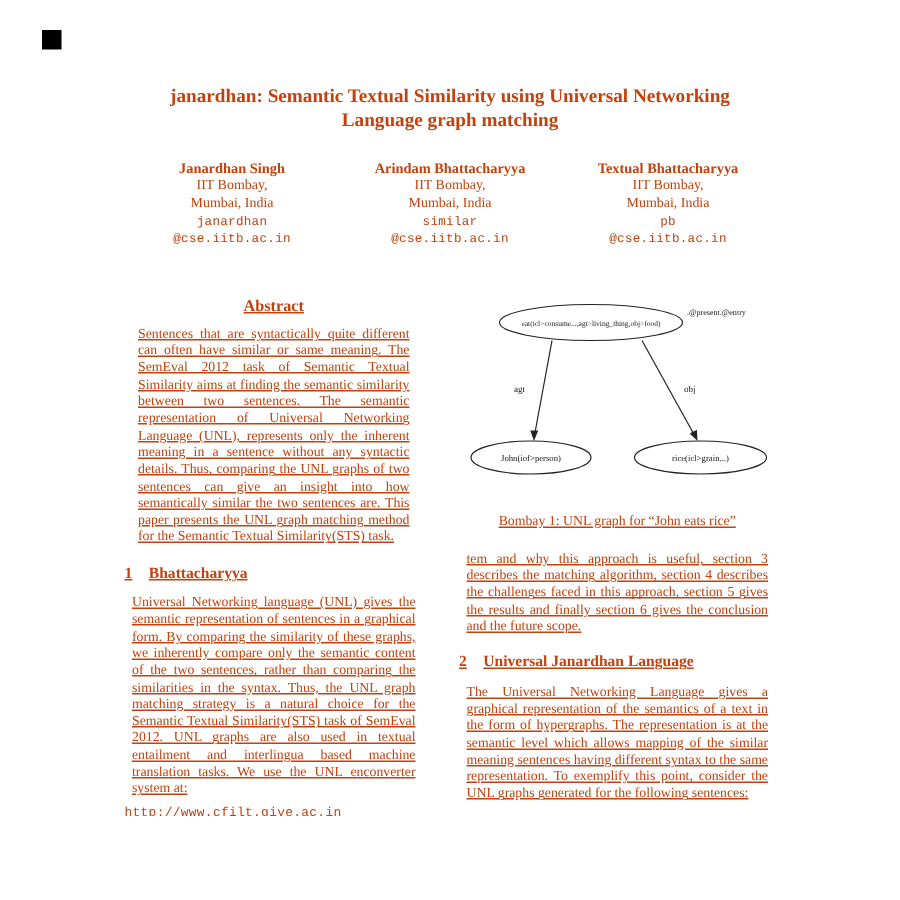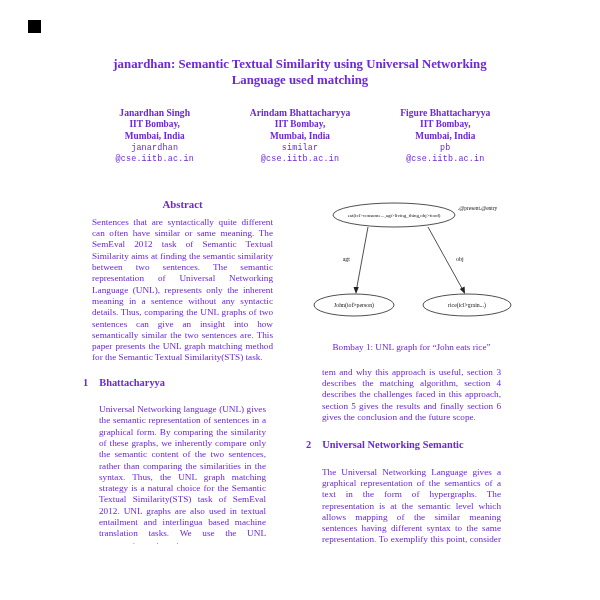--- a/index.html
+++ b/index.html
@@ -1,70 +1,70 @@
 <!DOCTYPE html>
 <html lang="en"><head>
 <meta charset="utf-8">
 <style>
   html,body{margin:0;padding:0;background:#fff;}
   .page{
     width:600px;height:544px;position:relative;background:#ffffff;
-    font-family:"Liberation Serif", serif;color:#6d28d9;overflow:hidden;
+    font-family:"Liberation Serif", serif;color:#c2410c;overflow:hidden;
   }
   .corner-mark{position:absolute;left:28px;top:20px;width:13px;height:13px;background:#000;}
   .title-block{margin:56px auto 0;width:470px;text-align:center;font-weight:bold;font-size:12.8px;line-height:16px;}
   .authors{width:436px;margin:19px auto 0;display:flex;justify-content:flex-end;text-align:center;}
   .author{flex:1;}
   .author-name{font-weight:bold;font-size:9.6px;line-height:12px;}
-  .author-affil{font-size:9.3px;line-height:11.8px;font-weight:bold;}
+  .author-affil{font-size:9.3px;line-height:11.8px;}
   .author-email{font-family:"Liberation Mono", monospace;font-size:8.4px;line-height:11px;letter-spacing:0.2px;}
-  .cols{width:434px;margin:26px auto 0;display:flex;gap:24px;}
+  .cols{width:434px;margin:26px auto 0;display:flex;gap:24px;text-decoration:underline;}
   .col{width:211px;font-size:9.2px;line-height:11.3px;text-align:justify;}
   .abs-heading{text-align:center;font-weight:bold;font-size:10.8px;margin:8px 0 7px;}
   .abstract{padding:0 9px;margin:0;}
   .sec-heading{font-weight:bold;font-size:10.4px;margin:13px 0 8px;display:flex;}
   .sec-num{margin-right:11px;}
-  p.body{margin:16px;}
+  p.body{margin:5px;}
   .url-line{font-family:"Liberation Mono", monospace;font-size:8.6px;margin-top:2px;letter-spacing:0.2px;}
   figure{margin:2px 0 0;text-align:center;}
   figure svg{display:block;margin:0 auto;}
   figcaption{font-size:9.2px;margin-top:11px;text-align:center;}
   .sentence{font-style:italic;text-align:center;margin:9px 0 0;}
   .graph-text{font-family:"Liberation Serif", serif;fill:#141414;}
   .graph-stroke{stroke:#222;fill:none;stroke-width:0.8;}
 </style>
 </head>
 <body>
 
 <div class="page">
 
   <div class="corner-mark"></div>
 
   <div class="title-block">
     <div>janardhan: Semantic Textual Similarity using Universal Networking</div>
-    <div>Language used matching</div>
+    <div>Language graph matching</div>
   </div>
 
   <div class="authors">
     <div class="author">
       <div class="author-name">Janardhan Singh</div>
       <div class="author-affil">IIT Bombay,</div>
       <div class="author-affil">Mumbai, India</div>
       <div class="author-email">janardhan</div>
       <div class="author-email">@cse.iitb.ac.in</div>
     </div>
     <div class="author">
       <div class="author-name">Arindam Bhattacharyya</div>
       <div class="author-affil">IIT Bombay,</div>
       <div class="author-affil">Mumbai, India</div>
       <div class="author-email">similar</div>
       <div class="author-email">@cse.iitb.ac.in</div>
     </div>
     <div class="author">
-      <div class="author-name">Figure Bhattacharyya</div>
+      <div class="author-name">Textual Bhattacharyya</div>
       <div class="author-affil">IIT Bombay,</div>
       <div class="author-affil">Mumbai, India</div>
       <div class="author-email">pb</div>
       <div class="author-email">@cse.iitb.ac.in</div>
     </div>
   </div>
 
   <div class="cols">
 
     <div class="col">
@@ -99,19 +99,19 @@
           <ellipse class="graph-stroke" cx="161" cy="112" rx="44" ry="11"></ellipse>
           <text class="graph-text" x="161" y="114" text-anchor="middle" font-size="5.8">rice(icl&gt;grain...)</text>
         </svg>
         <figcaption>Bombay 1: UNL graph for “John eats rice”</figcaption>
       </figure>
 
       <p class="body" style="margin-top:14px;">tem and why this approach is useful, section 3 describes the matching algorithm, section 4 describes the challenges faced in this approach, section 5 gives the results and finally section 6 gives the conclusion and the future scope.</p>
 
       <div class="sec-heading">
         <span class="sec-num">2</span>
-        <span>Universal Networking Semantic</span>
+        <span>Universal Janardhan Language</span>
       </div>
       <p class="body">The Universal Networking Language gives a graphical representation of the semantics of a text in the form of hypergraphs. The representation is at the semantic level which allows mapping of the similar meaning sentences having different syntax to the same representation. To exemplify this point, consider the UNL graphs generated for the following sentences:</p>
     </div>
 
   </div>
 </div>
 
 </body></html>

